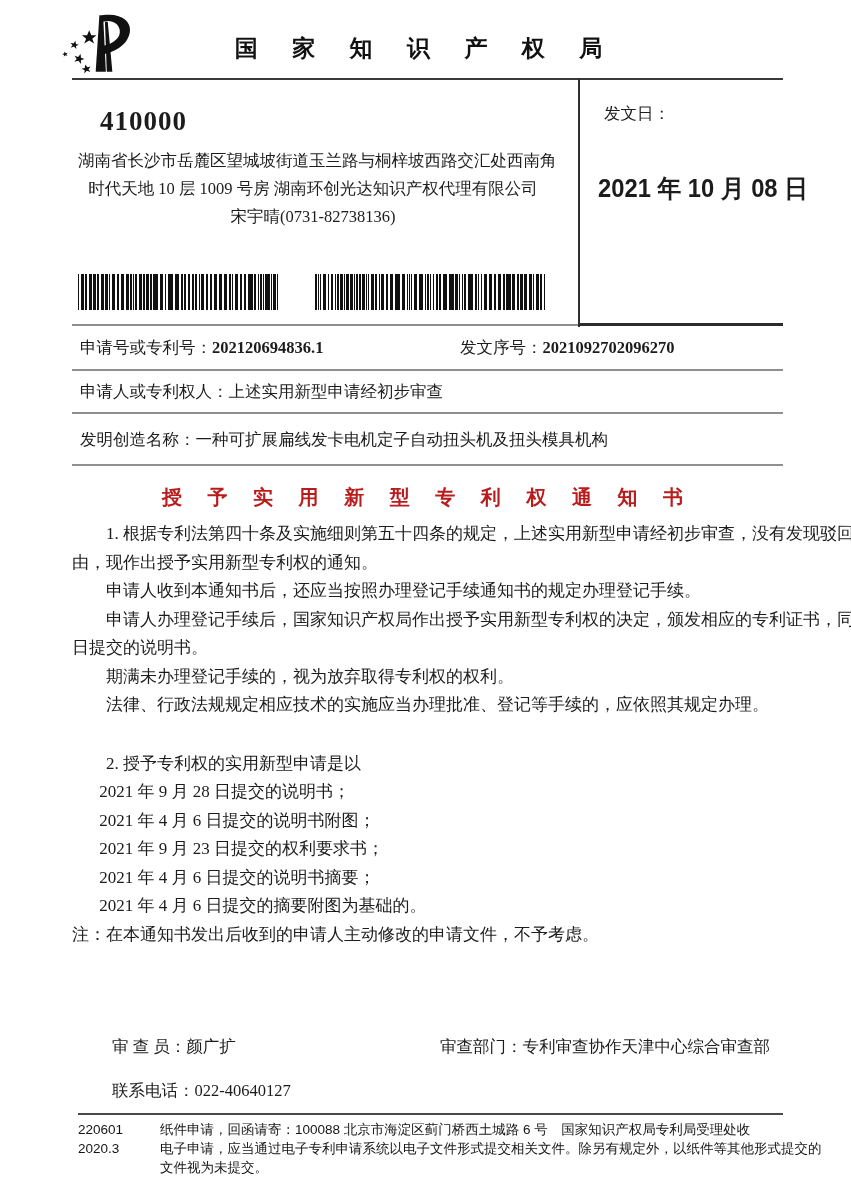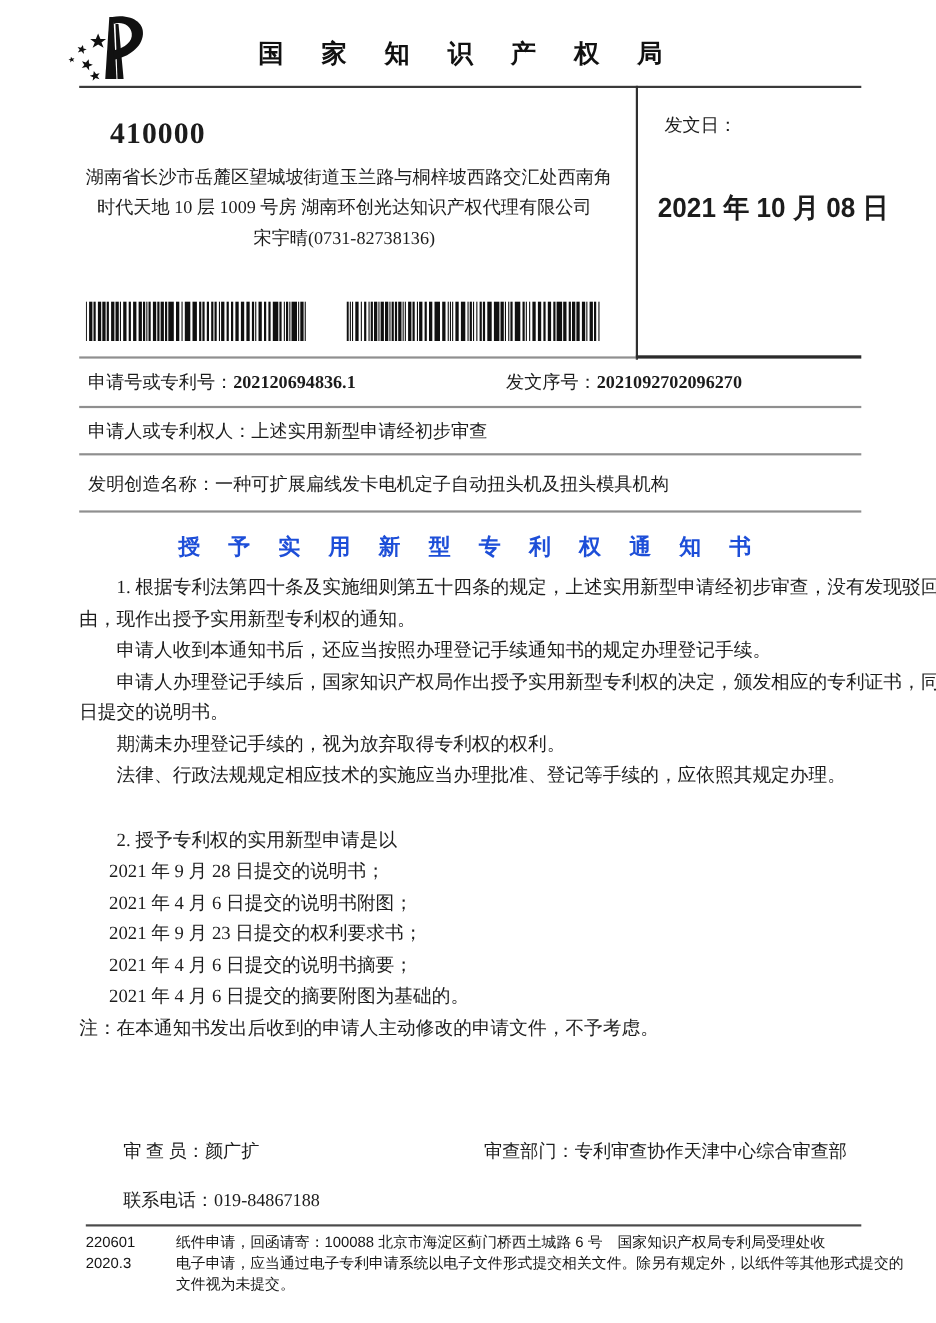--- a/index.html
+++ b/index.html
@@ -32,21 +32,21 @@
   .barcode{position:absolute;top:274px;height:36px;font-size:0;white-space:nowrap;overflow:hidden;}
   .barcode i{display:inline-block;height:100%;background:#101010;}
   .barcode s{display:inline-block;height:100%;background:transparent;}
   
   .metarow{position:absolute;font-size:16.5px;white-space:nowrap;}
   .metaval{font-weight:700;}
   
   .notice-title{
     position:absolute;left:72px;top:484px;width:711px;text-align:center;
     font-family:"Liberation Sans","DejaVu Sans",sans-serif;font-weight:700;
-    font-size:20px;letter-spacing:10px;color:#1d4ed8;
+    font-size:20px;letter-spacing:10px;color:#b91c1c;
   }
   #notice-body{position:absolute;left:72px;top:520px;width:714px;font-size:17px;line-height:28.5px;}
   #notice-body p{margin:0;white-space:nowrap;}
   #notice-body p.indent{text-indent:2em;}
   #notice-body p.date{text-indent:1.6em;}
   #notice-body p.gap{margin-top:30px;}
   
   .sig{position:absolute;font-size:16.5px;white-space:nowrap;}
   
   .foot{font-family:"Liberation Sans","DejaVu Sans",sans-serif;font-size:13.5px;line-height:19px;color:#151515;}
@@ -134,21 +134,21 @@
       <p class="">注：在本通知书发出后收到的申请人主动修改的申请文件，不予考虑。</p>
     </div>
 
   <div class="sig" style="left:112px;top:1036px">
     <span>审 查 员：</span><span>颜广扩</span>
   </div>
   <div class="sig" style="left:440px;top:1036px">
     <span>审查部门：</span><span>专利审查协作天津中心综合审查部</span>
   </div>
   <div class="sig" style="left:112px;top:1080px">
-    <span>联系电话：</span><span>019-84867188</span>
+    <span>联系电话：</span><span>022-40640127</span>
   </div>
 
   <div class="hline" style="left:78px;top:1113px;width:705px;height:2px;background:#4a4a4a"></div>
   <div class="foot foot-codes">
     <div>220601</div>
     <div>2020.3</div>
   </div>
   <div id="footer-lines" class="foot">
       <p>纸件申请，回函请寄：100088 北京市海淀区蓟门桥西土城路 6 号　国家知识产权局专利局受理处收</p>
       <p>电子申请，应当通过电子专利申请系统以电子文件形式提交相关文件。除另有规定外，以纸件等其他形式提交的</p>

